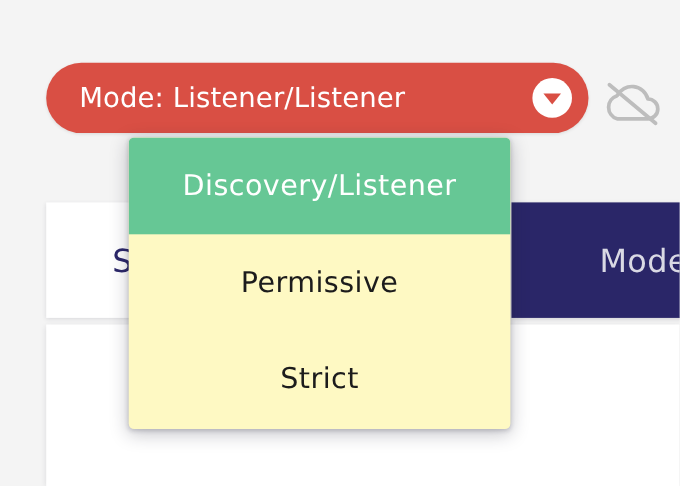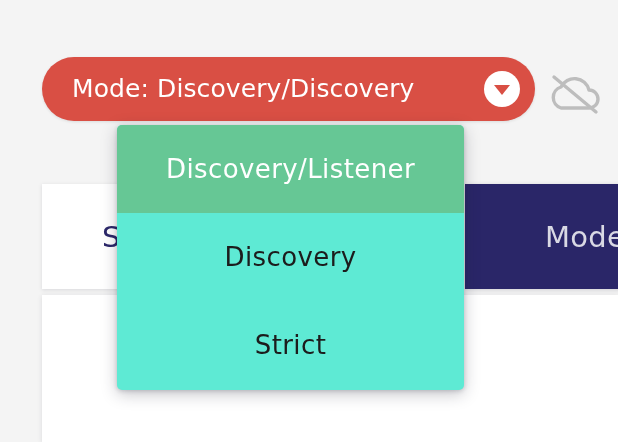--- a/index.html
+++ b/index.html
@@ -124,21 +124,21 @@
     margin-top: 2px;
   }
 
   
   .dropdown {
     position: absolute;
     left: 117px;
     top: 125px;
     width: 347px;
     height: 265px;
-    background: #5eead4;
+    background: #fef9c3;
     border-radius: 5px;
     box-shadow: 0 4px 16px rgba(30,30,50,0.26), 0 1px 4px rgba(30,30,50,0.18);
     overflow: hidden;
     z-index: 20;
   }
   .dd-option {
     width: 100%;
     height: 88px;
     display: flex;
     align-items: center;
@@ -181,34 +181,34 @@
   </div>
 
   <div class="cloud-icon">
     <svg viewBox="0 0 60 48" width="60" height="48" aria-hidden="true">
       <path d="M16 40 A11 11 0 0 1 16 19 A15 15 0 0 1 44 22 A9 9 0 0 1 44 40 Z" fill="none" stroke="#bdbdbd" stroke-width="3.4" stroke-linejoin="round" stroke-linecap="round"></path>
       <line x1="9" y1="9" x2="51" y2="44" stroke="#bdbdbd" stroke-width="3.4" stroke-linecap="round"></line>
     </svg>
   </div>
 
   <div class="mode-button">
-    <span class="mode-button-label">Mode: Discovery/Discovery</span>
+    <span class="mode-button-label">Mode: Listener/Listener</span>
     <span class="mode-caret">
       <span class="tri"></span>
     </span>
   </div>
 
   <div class="dropdown">
 
     <div class="dd-option selected">
       <span>Discovery/Listener</span>
     </div>
 
     <div class="dd-option">
-      <span>Discovery</span>
+      <span>Permissive</span>
     </div>
 
     <div class="dd-option">
       <span>Strict</span>
     </div>
 
   </div>
 
 </div>
 

